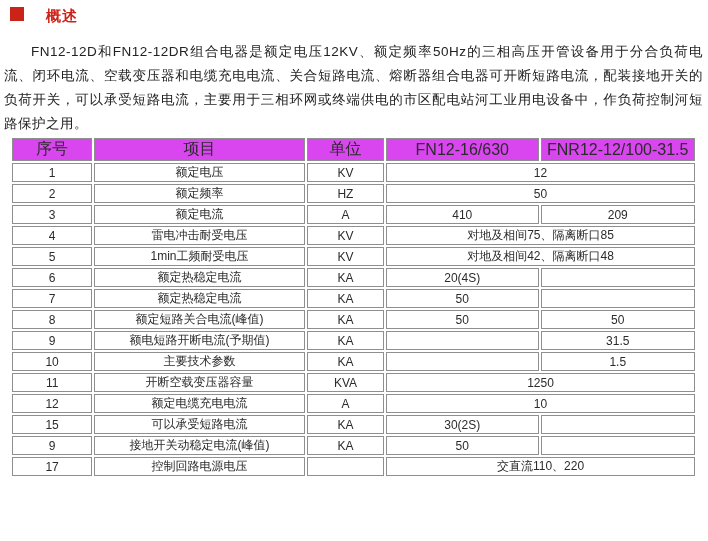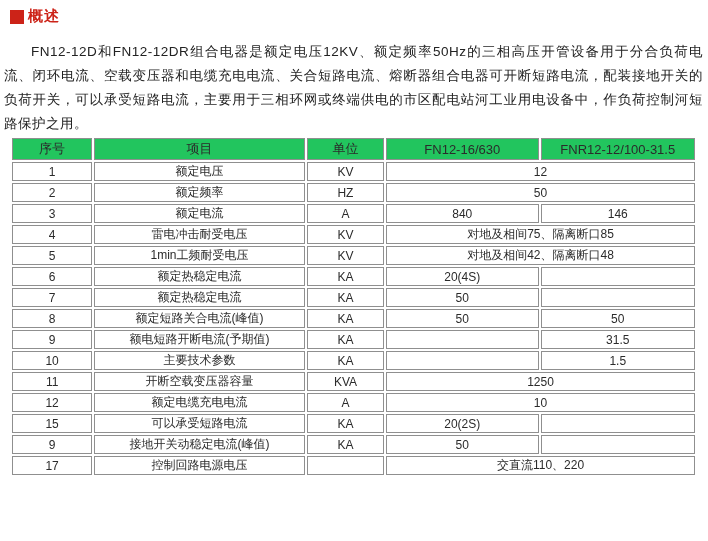--- a/index.html
+++ b/index.html
@@ -2,21 +2,21 @@
 <html><head>
 <meta charset="utf-8">
 <style>
   html,body{margin:0;padding:0;}
   body{
     width:708px;height:541px;background:#ffffff;overflow:hidden;
     font-family:"Liberation Sans","DejaVu Sans",sans-serif;
     color:#2b2b2b;
   }
   .section-title{
-    display:flex;align-items:center;gap:4px;
+    display:flex;gap:22px;
     margin:7px 16px 4px 10px;
   }
   .bullet{
     width:14px;height:14px;background:#cc2318;display:inline-block;flex:0 0 auto;
   }
   .section-title .label{
     color:#cc2318;font-weight:bold;font-size:15px;letter-spacing:1px;
   }
   .intro{
     margin:14px 5px 0 4px;
@@ -27,21 +27,21 @@
   table.spec{
     margin-left:10px;width:687px;table-layout:fixed;
     border-collapse:separate;border-spacing:2px;
     font-size:12px;
   }
   table.spec th,table.spec td{
     border:1px solid #8f8f8f;text-align:center;vertical-align:middle;
     padding:0 2px;height:16px;overflow:hidden;white-space:nowrap;
     font-weight:normal;color:#2b2b2b;
   }
-  table.spec th{background:#22c55e;height:20px;font-size:13px;}
+  table.spec th{background:#d946ef;height:20px;font-size:16px;}
   col.c-no{width:80px;}
   col.c-item{width:210px;}
   col.c-unit{width:77px;}
   col.c-v1{width:152px;}
   col.c-v2{width:154px;}
 </style>
 </head>
 <body>
 
 <div>
@@ -81,22 +81,22 @@
         <tr>
           <td>2</td>
           <td>额定频率</td>
           <td>HZ</td>
           <td colspan="2">50</td>
         </tr>
         <tr>
           <td>3</td>
           <td>额定电流</td>
           <td>A</td>
-          <td>840</td>
-          <td>146</td>
+          <td>410</td>
+          <td>209</td>
         </tr>
         <tr>
           <td>4</td>
           <td>雷电冲击耐受电压</td>
           <td>KV</td>
           <td colspan="2">对地及相间75、隔离断口85</td>
         </tr>
         <tr>
           <td>5</td>
           <td>1min工频耐受电压</td>
@@ -147,21 +147,21 @@
         <tr>
           <td>12</td>
           <td>额定电缆充电电流</td>
           <td>A</td>
           <td colspan="2">10</td>
         </tr>
         <tr>
           <td>15</td>
           <td>可以承受短路电流</td>
           <td>KA</td>
-          <td>20(2S)</td>
+          <td>30(2S)</td>
           <td></td>
         </tr>
         <tr>
           <td>9</td>
           <td>接地开关动稳定电流(峰值)</td>
           <td>KA</td>
           <td>50</td>
           <td></td>
         </tr>
         <tr>

